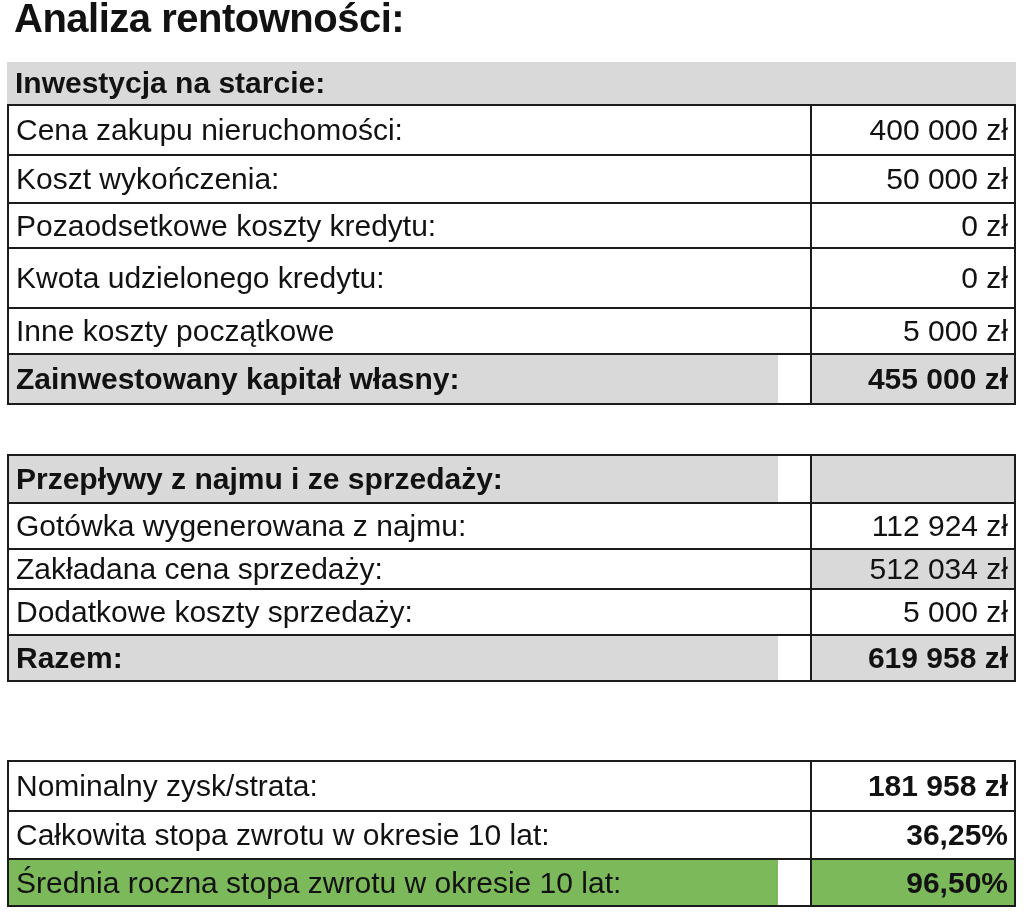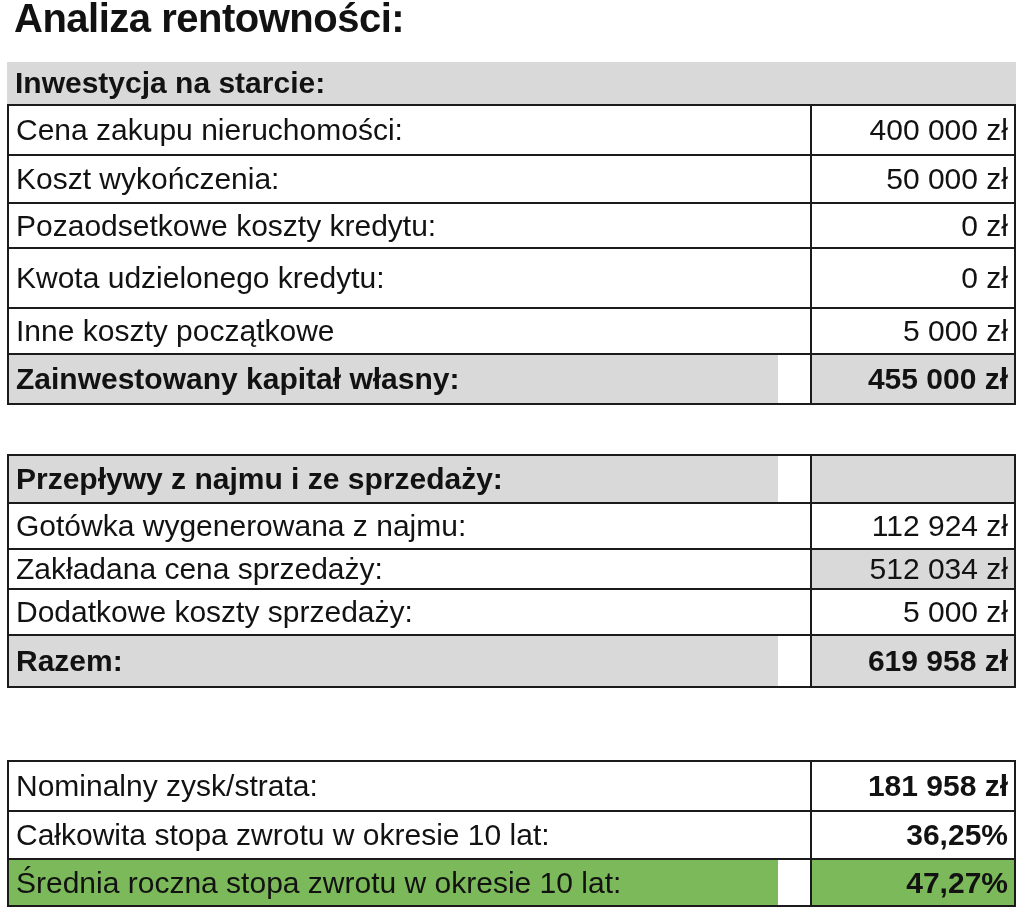--- a/index.html
+++ b/index.html
@@ -106,34 +106,34 @@
       <div class="cv">112 924 zł</div>
     </div>
     <div class="row" style="height:40px">
       <div class="cl">Zakładana cena sprzedaży:</div>
       <div class="cv grayc">512 034 zł</div>
     </div>
     <div class="row" style="height:46px">
       <div class="cl">Dodatkowe koszty sprzedaży:</div>
       <div class="cv">5 000 zł</div>
     </div>
-    <div class="row" style="height:52px">
+    <div class="row" style="height:46px">
       <div class="cl grayc bold">Razem:</div>
       <div class="cv grayc bold">619 958 zł</div>
     </div>
   </div>
 
   <div class="table" id="table-results">
     <div class="row" style="height:48px">
       <div class="cl">Nominalny zysk/strata:</div>
       <div class="cv bold">181 958 zł</div>
     </div>
     <div class="row" style="height:48px">
       <div class="cl">Całkowita stopa zwrotu w okresie 10 lat:</div>
       <div class="cv bold">36,25%</div>
     </div>
     <div class="row" style="height:47px">
       <div class="cl greenc">Średnia roczna stopa zwrotu w okresie 10 lat:</div>
-      <div class="cv greenc bold">47,27%</div>
+      <div class="cv greenc bold">96,50%</div>
     </div>
   </div>
 
 </div>
 
 </body></html>

